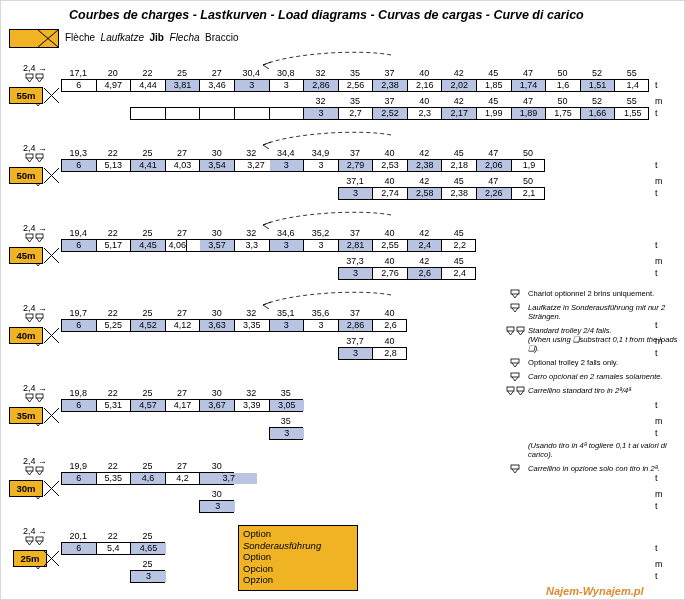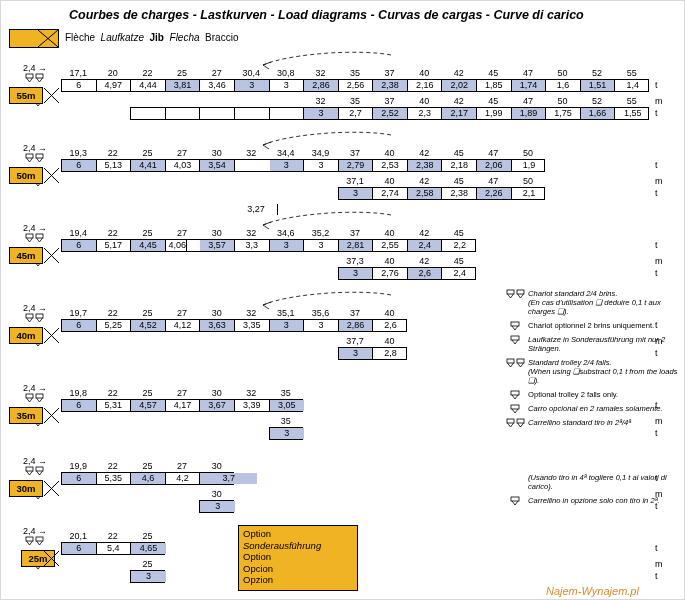--- a/index.html
+++ b/index.html
@@ -67,21 +67,21 @@
     background:#f0b323;border:1px solid #000;box-sizing:border-box;
     padding:2px 4px;font-size:9.5px;line-height:11.5px;
   }
   
   .legend{position:absolute;left:505px;top:288px;width:180px;font-size:7.6px;line-height:9px;}
   .leg-item{position:relative;margin-bottom:5px;padding-left:22px;}
   .leg-item .ic{position:absolute;left:0;top:0;width:20px;height:10px;}
   
   .wm{
     position:absolute;left:545px;top:584px;
-    font-size:11px;color:#d4770c;font-weight:normal;font-style:italic;
+    font-size:11px;color:#d4770c;font-weight:bold;font-style:italic;
     opacity:.85;
   }
   svg{display:block;}
 </style>
 </head>
 <body>
 
 <div class="page">
 
   <div class="title">Courbes de charges - Lastkurven - Load diagrams - Curvas de cargas - Curve di carico</div>
@@ -231,21 +231,21 @@
       <div class="hdr" style="left: 405.882px; top: 147px; width: 34.5882px;">42</div>
       <div class="hdr" style="left: 440.471px; top: 147px; width: 34.5882px;">45</div>
       <div class="hdr" style="left: 475.059px; top: 147px; width: 34.5882px;">47</div>
       <div class="hdr" style="left: 509.647px; top: 147px; width: 34.5882px;">50</div>
       <div class="row" style="left: 60px; top: 158px; width: 484.235px;">
         <div class="cell blue" style="left: 0px; width: 34.5882px;">6</div>
         <div class="cell" style="left: 34.5882px; width: 34.5882px;">5,13</div>
         <div class="cell blue" style="left: 69.1765px; width: 34.5882px;">4,41</div>
         <div class="cell" style="left: 103.765px; width: 34.5882px;">4,03</div>
         <div class="cell blue" style="left: 138.353px; width: 34.5882px;">3,54</div>
-        <div class="cell" style="left: 172.941px; width: 43px; margin-top: 44px;">3,27</div>
+        <div class="cell" style="left: 172.941px; width: 43px;">3,27</div>
         <div class="cell blue" style="left: 207.529px; width: 34.5882px;">3</div>
         <div class="cell" style="left: 242.118px; width: 34.5882px;">3</div>
         <div class="cell blue" style="left: 276.706px; width: 34.5882px;">2,79</div>
         <div class="cell" style="left: 311.294px; width: 34.5882px;">2,53</div>
         <div class="cell blue" style="left: 345.882px; width: 34.5882px;">2,38</div>
         <div class="cell" style="left: 380.471px; width: 34.5882px;">2,18</div>
         <div class="cell blue" style="left: 415.059px; width: 34.5882px;">2,06</div>
         <div class="cell last" style="left: 449.647px; width: 34.5882px;">1,9</div>
       </div>
       <div class="unit" style="left: 654px; top: 159px;">t</div>
@@ -491,21 +491,21 @@
           <rect x="11" y="1" width="7" height="4" fill="none" stroke="#000" stroke-width="0.8"></rect>
           <path d="M11.5 5 L14.5 9 M17.5 5 L14.5 9" fill="none" stroke="#000" stroke-width="0.8"></path>
         </svg>
       </div>
       <div class="lbl" style="left: 28px; top: 559px;">
         <svg width="20" height="11" viewBox="0 0 20 11">
           <rect x="5" y="1" width="8" height="4" fill="none" stroke="#000" stroke-width="0.8"></rect>
           <path d="M6 5 L9 9 L12 5" fill="none" stroke="#000" stroke-width="0.8"></path>
         </svg>
       </div>
-      <div class="tag" style="left: 20px; top: 549px;">25m</div>
+      <div class="tag" style="left: 12px; top: 549px;">25m</div>
       <div class="tagx" style="left: 42px; top: 549px;">
         <svg width="17" height="17" viewBox="0 0 17 17">
           <line x1="1" y1="1" x2="16" y2="16" stroke="#000" stroke-width="1"></line>
           <line x1="1" y1="16" x2="16" y2="1" stroke="#000" stroke-width="1"></line>
         </svg>
       </div>
       <div class="hdr" style="left: 60px; top: 530px; width: 34.5882px;">20,1</div>
       <div class="hdr" style="left: 94.5882px; top: 530px; width: 34.5882px;">22</div>
       <div class="hdr" style="left: 129.176px; top: 530px; width: 34.5882px;">25</div>
       <div class="row" style="left: 60px; top: 541px; width: 103.765px;">
@@ -526,68 +526,60 @@
     <div>Option</div>
     <div style="font-style:italic">Sonderausführung</div>
     <div>Option</div>
     <div>Opcion</div>
     <div>Opzion</div>
   </div>
 
   <div class="legend" id="legend-host">
       <div class="leg-item"><span class="ic">
           <svg width="20" height="11" viewBox="0 0 20 11">
+            <rect x="5" y="1" width="8" height="4" fill="none" stroke="#000" stroke-width="0.8"></rect>
+            <path d="M6 5 L9 9 L12 5" fill="none" stroke="#000" stroke-width="0.8"></path>
+          </svg>
+        </span><span>Chariot optionnel 2 brins uniquement.</span></div>
+      <div class="leg-item"><span class="ic">
+          <svg width="20" height="11" viewBox="0 0 20 11">
+            <rect x="5" y="1" width="8" height="4" fill="none" stroke="#000" stroke-width="0.8"></rect>
+            <path d="M6 5 L9 9 L12 5" fill="none" stroke="#000" stroke-width="0.8"></path>
+          </svg>
+        </span><span style="font-style: italic;">Laufkatze in Sonderausführung mit nur 2 Strängen.</span></div>
+      <div class="leg-item"><span class="ic">
+          <svg width="20" height="11" viewBox="0 0 20 11">
             <rect x="1" y="1" width="7" height="4" fill="none" stroke="#000" stroke-width="0.8"></rect>
             <path d="M1.5 5 L4.5 9 L7.5 5" fill="none" stroke="#000" stroke-width="0.8"></path>
             <rect x="11" y="1" width="7" height="4" fill="none" stroke="#000" stroke-width="0.8"></rect>
             <path d="M11.5 5 L14.5 9 M17.5 5 L14.5 9" fill="none" stroke="#000" stroke-width="0.8"></path>
           </svg>
-        </span><span style="font-style: italic;">Chariot standard 2/4 brins.</span><div style="font-style: italic;">(En cas d'utilisation ❑ déduire 0,1 t aux charges ❑).</div></div>
+        </span><span style="font-style: italic;">Standard trolley 2/4 falls.</span><div style="font-style: italic;">(When using ❑substract 0,1 t from the loads ❑).</div></div>
       <div class="leg-item"><span class="ic">
           <svg width="20" height="11" viewBox="0 0 20 11">
             <rect x="5" y="1" width="8" height="4" fill="none" stroke="#000" stroke-width="0.8"></rect>
             <path d="M6 5 L9 9 L12 5" fill="none" stroke="#000" stroke-width="0.8"></path>
           </svg>
-        </span><span>Chariot optionnel 2 brins uniquement.</span></div>
+        </span><span>Optional trolley 2 falls only.</span></div>
       <div class="leg-item"><span class="ic">
           <svg width="20" height="11" viewBox="0 0 20 11">
             <rect x="5" y="1" width="8" height="4" fill="none" stroke="#000" stroke-width="0.8"></rect>
             <path d="M6 5 L9 9 L12 5" fill="none" stroke="#000" stroke-width="0.8"></path>
           </svg>
-        </span><span style="font-style: italic;">Laufkatze in Sonderausführung mit nur 2 Strängen.</span></div>
+        </span><span style="font-style: italic;">Carro opcional en 2 ramales solamente.</span></div>
       <div class="leg-item"><span class="ic">
           <svg width="20" height="11" viewBox="0 0 20 11">
             <rect x="1" y="1" width="7" height="4" fill="none" stroke="#000" stroke-width="0.8"></rect>
             <path d="M1.5 5 L4.5 9 L7.5 5" fill="none" stroke="#000" stroke-width="0.8"></path>
             <rect x="11" y="1" width="7" height="4" fill="none" stroke="#000" stroke-width="0.8"></rect>
             <path d="M11.5 5 L14.5 9 M17.5 5 L14.5 9" fill="none" stroke="#000" stroke-width="0.8"></path>
           </svg>
-        </span><span style="font-style: italic;">Standard trolley 2/4 falls.</span><div style="font-style: italic;">(When using ❑substract 0,1 t from the loads ❑).</div></div>
+        </span><span style="font-style: italic;">Carrellino standard tiro in 2ª/4ª</span><div style="font-style: italic; margin-top: 46px;">(Usando tiro in 4ª togliere 0,1 t ai valori di carico).</div></div>
       <div class="leg-item"><span class="ic">
           <svg width="20" height="11" viewBox="0 0 20 11">
             <rect x="5" y="1" width="8" height="4" fill="none" stroke="#000" stroke-width="0.8"></rect>
             <path d="M6 5 L9 9 L12 5" fill="none" stroke="#000" stroke-width="0.8"></path>
           </svg>
-        </span><span>Optional trolley 2 falls only.</span></div>
-      <div class="leg-item"><span class="ic">
-          <svg width="20" height="11" viewBox="0 0 20 11">
-            <rect x="5" y="1" width="8" height="4" fill="none" stroke="#000" stroke-width="0.8"></rect>
-            <path d="M6 5 L9 9 L12 5" fill="none" stroke="#000" stroke-width="0.8"></path>
-          </svg>
-        </span><span style="font-style: italic;">Carro opcional en 2 ramales solamente.</span></div>
-      <div class="leg-item"><span class="ic">
-          <svg width="20" height="11" viewBox="0 0 20 11">
-            <rect x="1" y="1" width="7" height="4" fill="none" stroke="#000" stroke-width="0.8"></rect>
-            <path d="M1.5 5 L4.5 9 L7.5 5" fill="none" stroke="#000" stroke-width="0.8"></path>
-            <rect x="11" y="1" width="7" height="4" fill="none" stroke="#000" stroke-width="0.8"></rect>
-            <path d="M11.5 5 L14.5 9 M17.5 5 L14.5 9" fill="none" stroke="#000" stroke-width="0.8"></path>
-          </svg>
-        </span><span style="font-style: italic;">Carrellino standard tiro in 2ª/4ª</span><div style="font-style: italic; margin-top: 46px;">(Usando tiro in 4ª togliere 0,1 t ai valori di carico).</div></div>
-      <div class="leg-item"><span class="ic">
-          <svg width="20" height="11" viewBox="0 0 20 11">
-            <rect x="5" y="1" width="8" height="4" fill="none" stroke="#000" stroke-width="0.8"></rect>
-            <path d="M6 5 L9 9 L12 5" fill="none" stroke="#000" stroke-width="0.8"></path>
-          </svg>
         </span><span style="font-style: italic;">Carrellino in opzione solo con tiro in 2ª.</span></div>
     </div>
 
   <div class="wm">Najem-Wynajem.pl</div>
 </div>
 
 </body></html>

